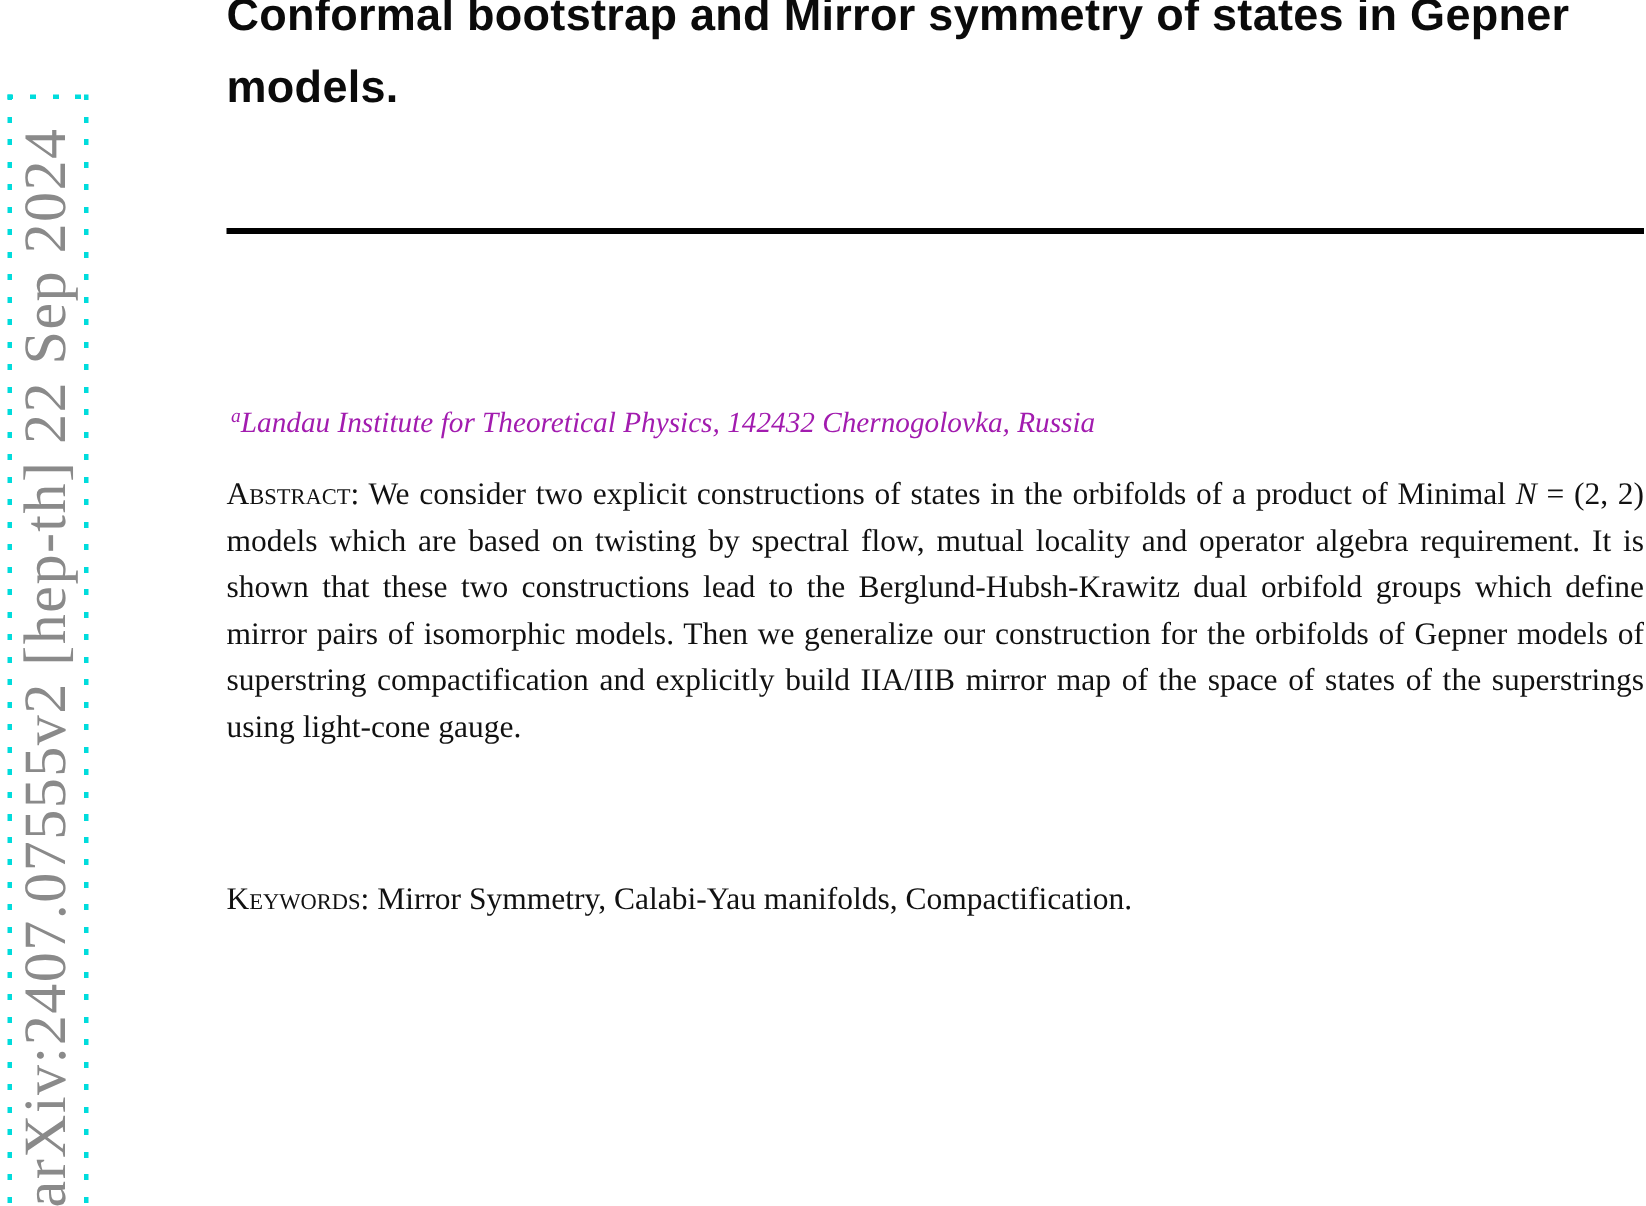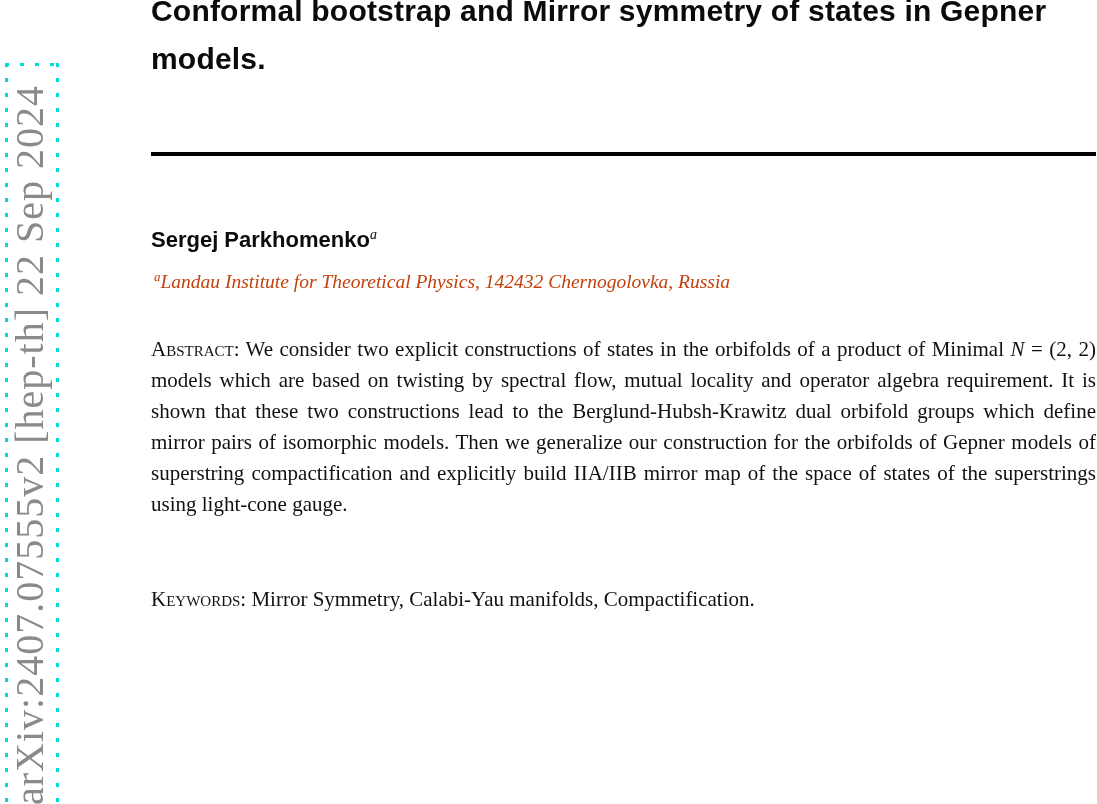--- a/index.html
+++ b/index.html
@@ -105,32 +105,32 @@
     vertical-align: 8px;
   }
 
   .affiliation-line {
     position: absolute;
     top: 263px;
     left: 3px;
     font-style: italic;
     font-size: 19.5px;
     line-height: 28px;
-    color: #c2410c;
+    color: #a21caf;
     text-align: right;
   }
   .affiliation-sup {
     font-size: 13px;
     vertical-align: 7px;
     font-style: italic;
   }
 
   .abstract-par {
     position: absolute;
-    top: 334px;
+    top: 314px;
     left: 0;
     width: 945px;
     margin: 0;
     font-size: 21px;
     line-height: 31px;
     text-align: justify;
     color: #111111;
   }
   .sc { font-variant: small-caps; }
   .math-var { font-style: italic; }
@@ -157,21 +157,20 @@
     <div class="dash-right"></div>
   </div>
   <div class="banner-text">arXiv:2407.07555v2 [hep-th] 22 Sep 2024</div>
 
   <div class="content">
 
     <h1 class="paper-title">Conformal bootstrap and Mirror symmetry of states in Gepner models.</h1>
 
     <div class="title-rule"></div>
 
-    <div class="author-line"><span>Sergej Parkhomenko</span><sup class="author-sup">a</sup></div>
 
     <div class="affiliation-line"><sup class="affiliation-sup">a</sup><span>Landau Institute for Theoretical Physics, 142432 Chernogolovka, Russia</span></div>
 
     <p class="abstract-par">
       <span class="sc">Abstract:</span>
       <span>We consider two explicit constructions of states in the orbifolds of a product of Minimal </span><span class="math-var">N</span><span> = (2, 2) models which are based on twisting by spectral flow, mutual locality and operator algebra requirement. It is shown that these two constructions lead to the Berglund-Hubsh-Krawitz dual orbifold groups which define mirror pairs of isomorphic models. Then we generalize our construction for the orbifolds of Gepner models of superstring compactification and explicitly build IIA/IIB mirror map of the space of states of the superstrings using light-cone gauge.</span>
     </p>
 
     <p class="keywords-par">
       <span class="sc">Keywords:</span>

